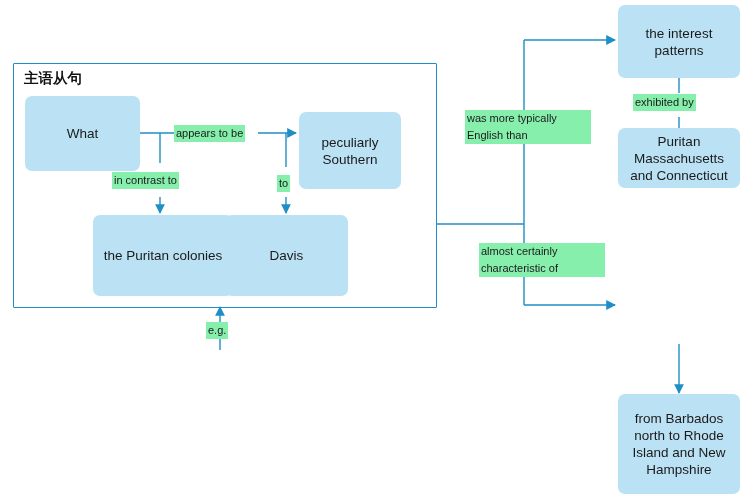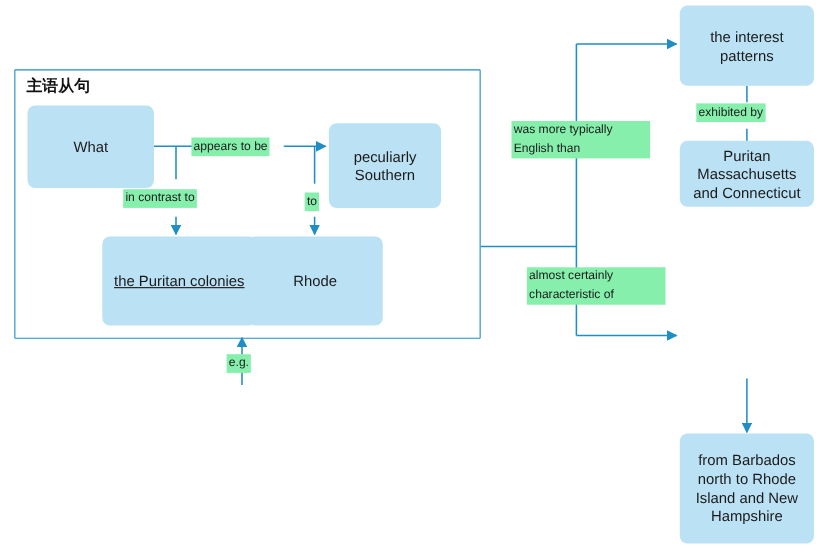--- a/index.html
+++ b/index.html
@@ -103,23 +103,23 @@
     </g>
   </svg>
 
   <div class="group-box" style="left:13px; top:63px; width:424px; height:245px;"></div>
   <div class="group-title" style="left:24px; top:69px;">主语从句</div>
 
   <div class="node" style="left:25px; top:96px; width:115px; height:75px;">What</div>
 
   <div class="node" style="left:299px; top:112px; width:102px; height:77px;">peculiarly Southern</div>
 
-  <div class="node" style="left:93px; top:215px; width:140px; height:81px;text-decoration:underline;">the Puritan colonies</div>
+  <div class="node" style="left:93px; top:215px; width:140px; height:81px;">the Puritan colonies</div>
 
-  <div class="node" style="left:225px; top:215px; width:123px; height:81px;">Rhode</div>
+  <div class="node" style="left:225px; top:215px; width:123px; height:81px;">Davis</div>
 
 
   <div class="node" style="left:618px; top:5px; width:122px; height:73px;">the interest patterns</div>
 
   <div class="node" style="left:618px; top:128px; width:122px; height:60px;">Puritan Massachusetts and Connecticut</div>
 
 
   <div class="node" style="left:618px; top:394px; width:122px; height:100px;">from Barbados north to Rhode Island and New Hampshire</div>
 
   <div class="edge-label" style="left:174px; top:125px;">appears to be</div>

